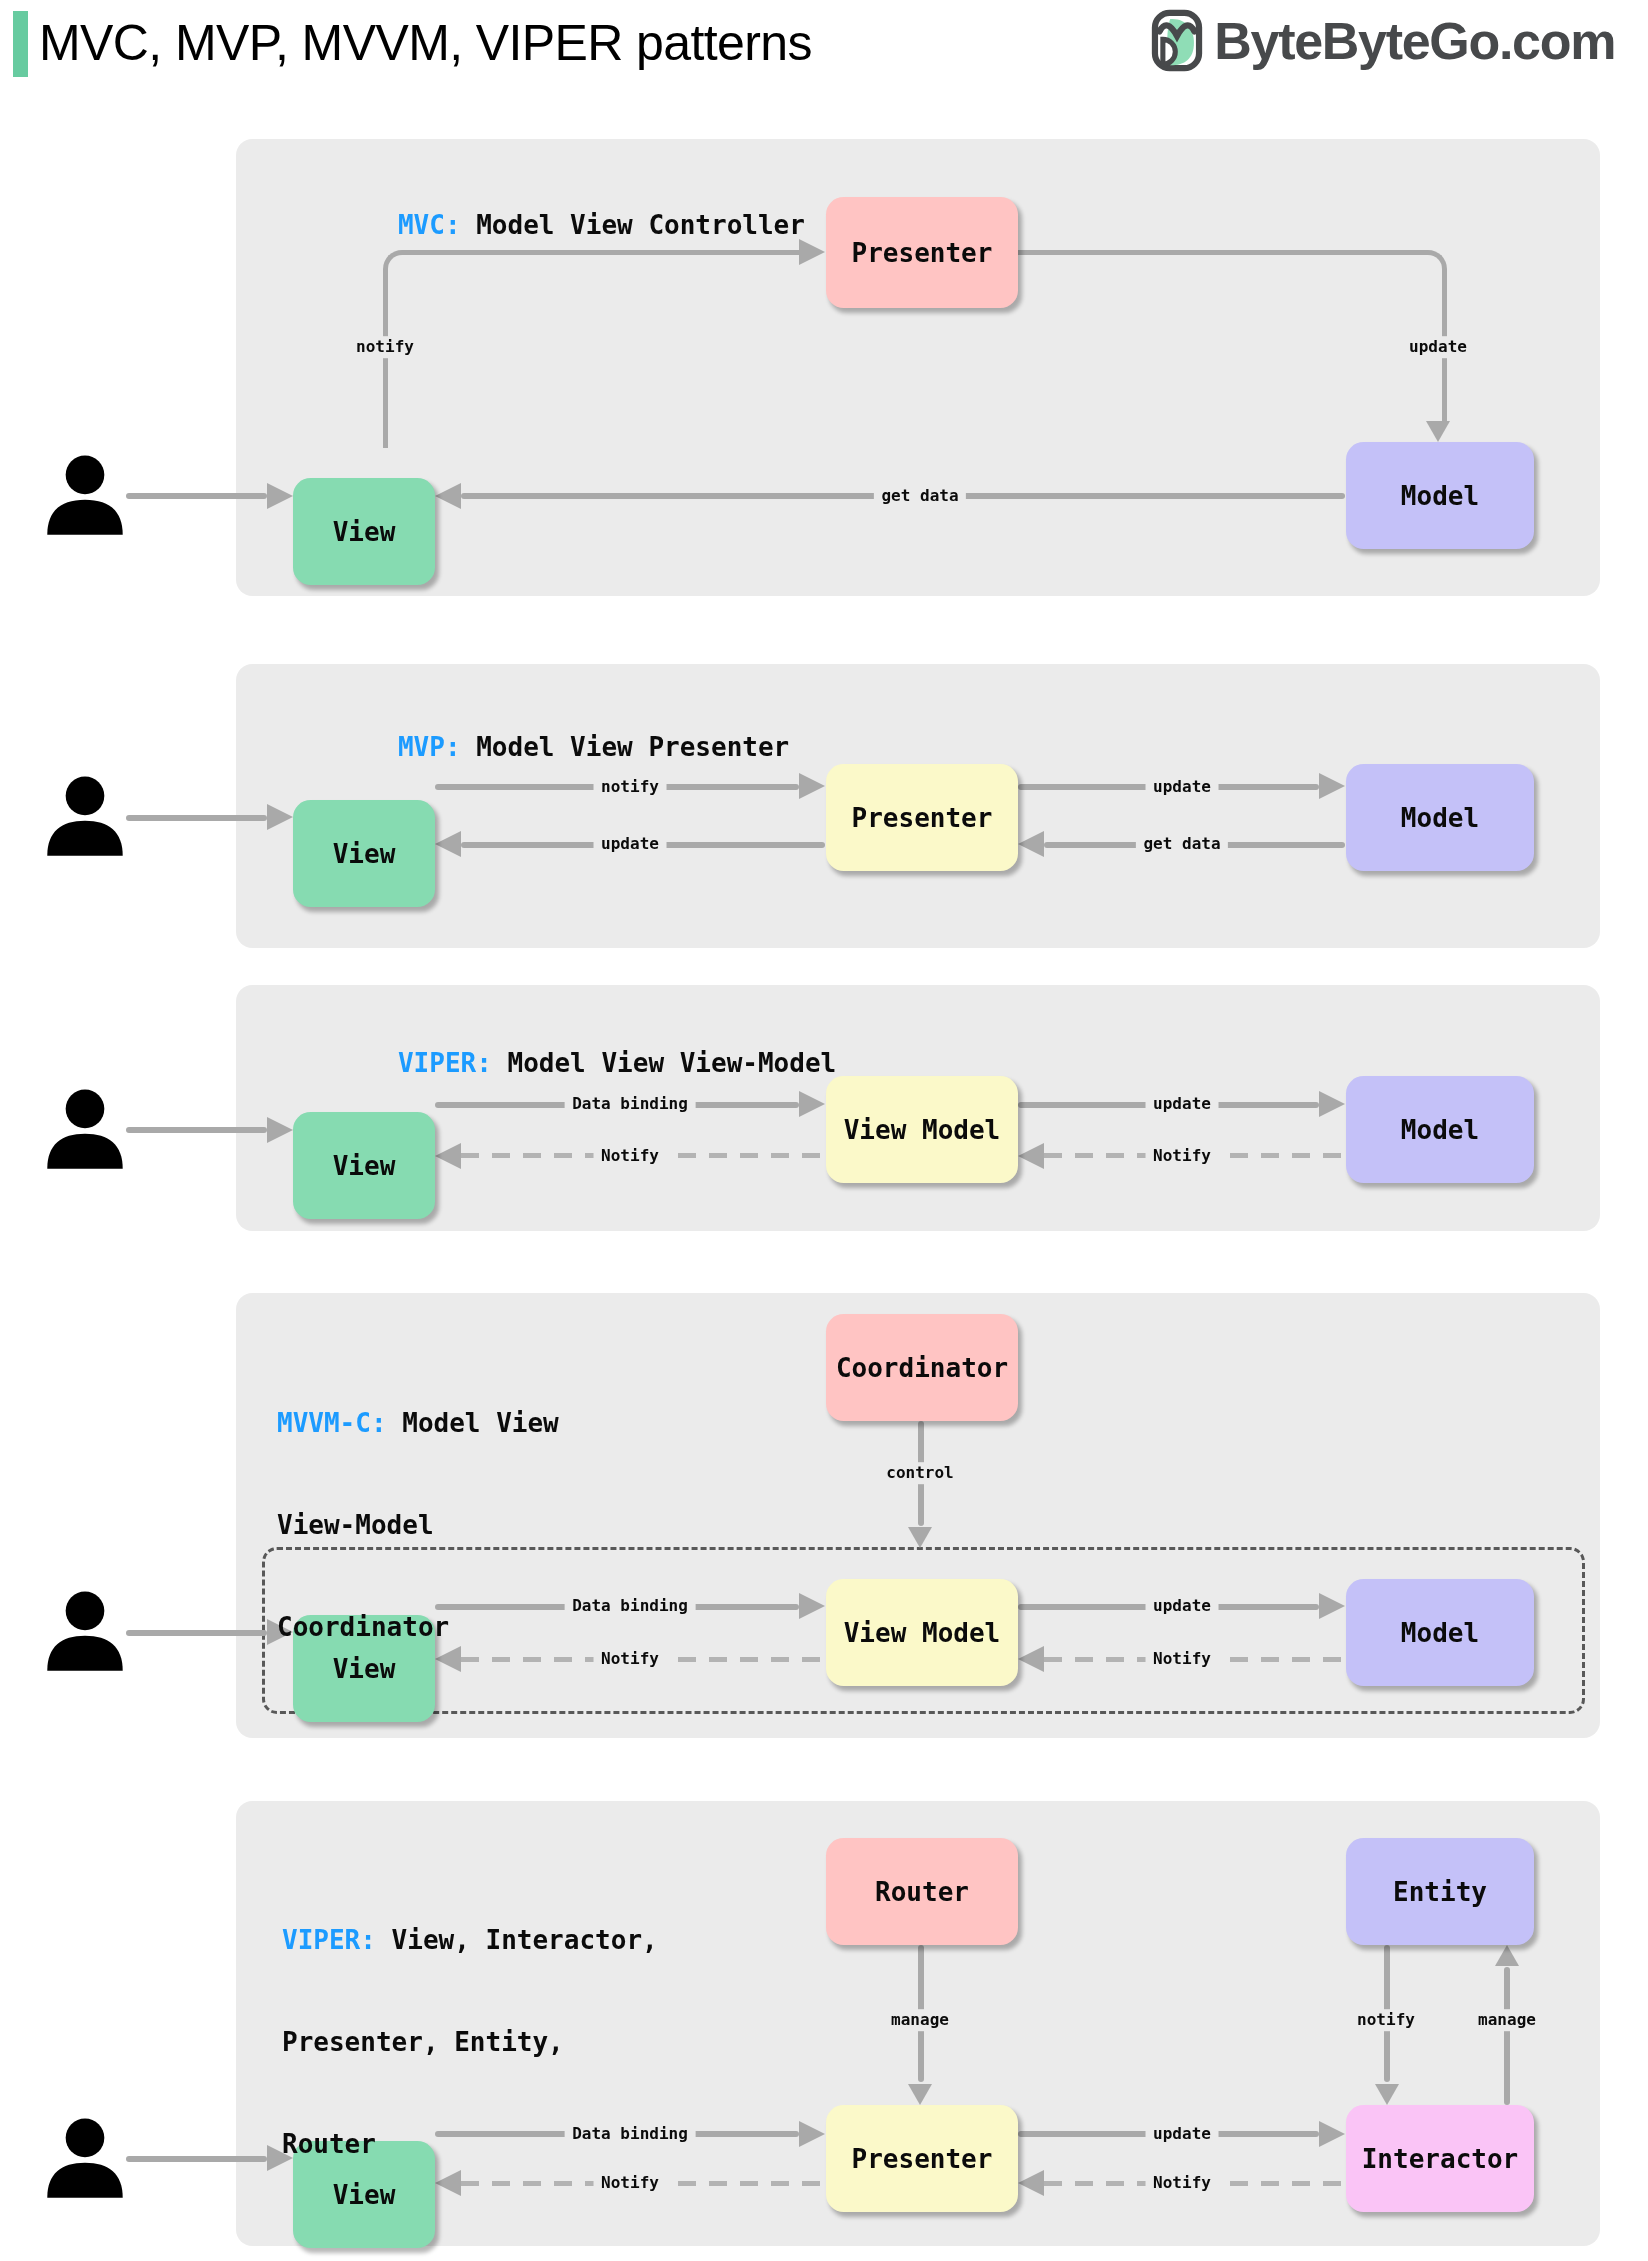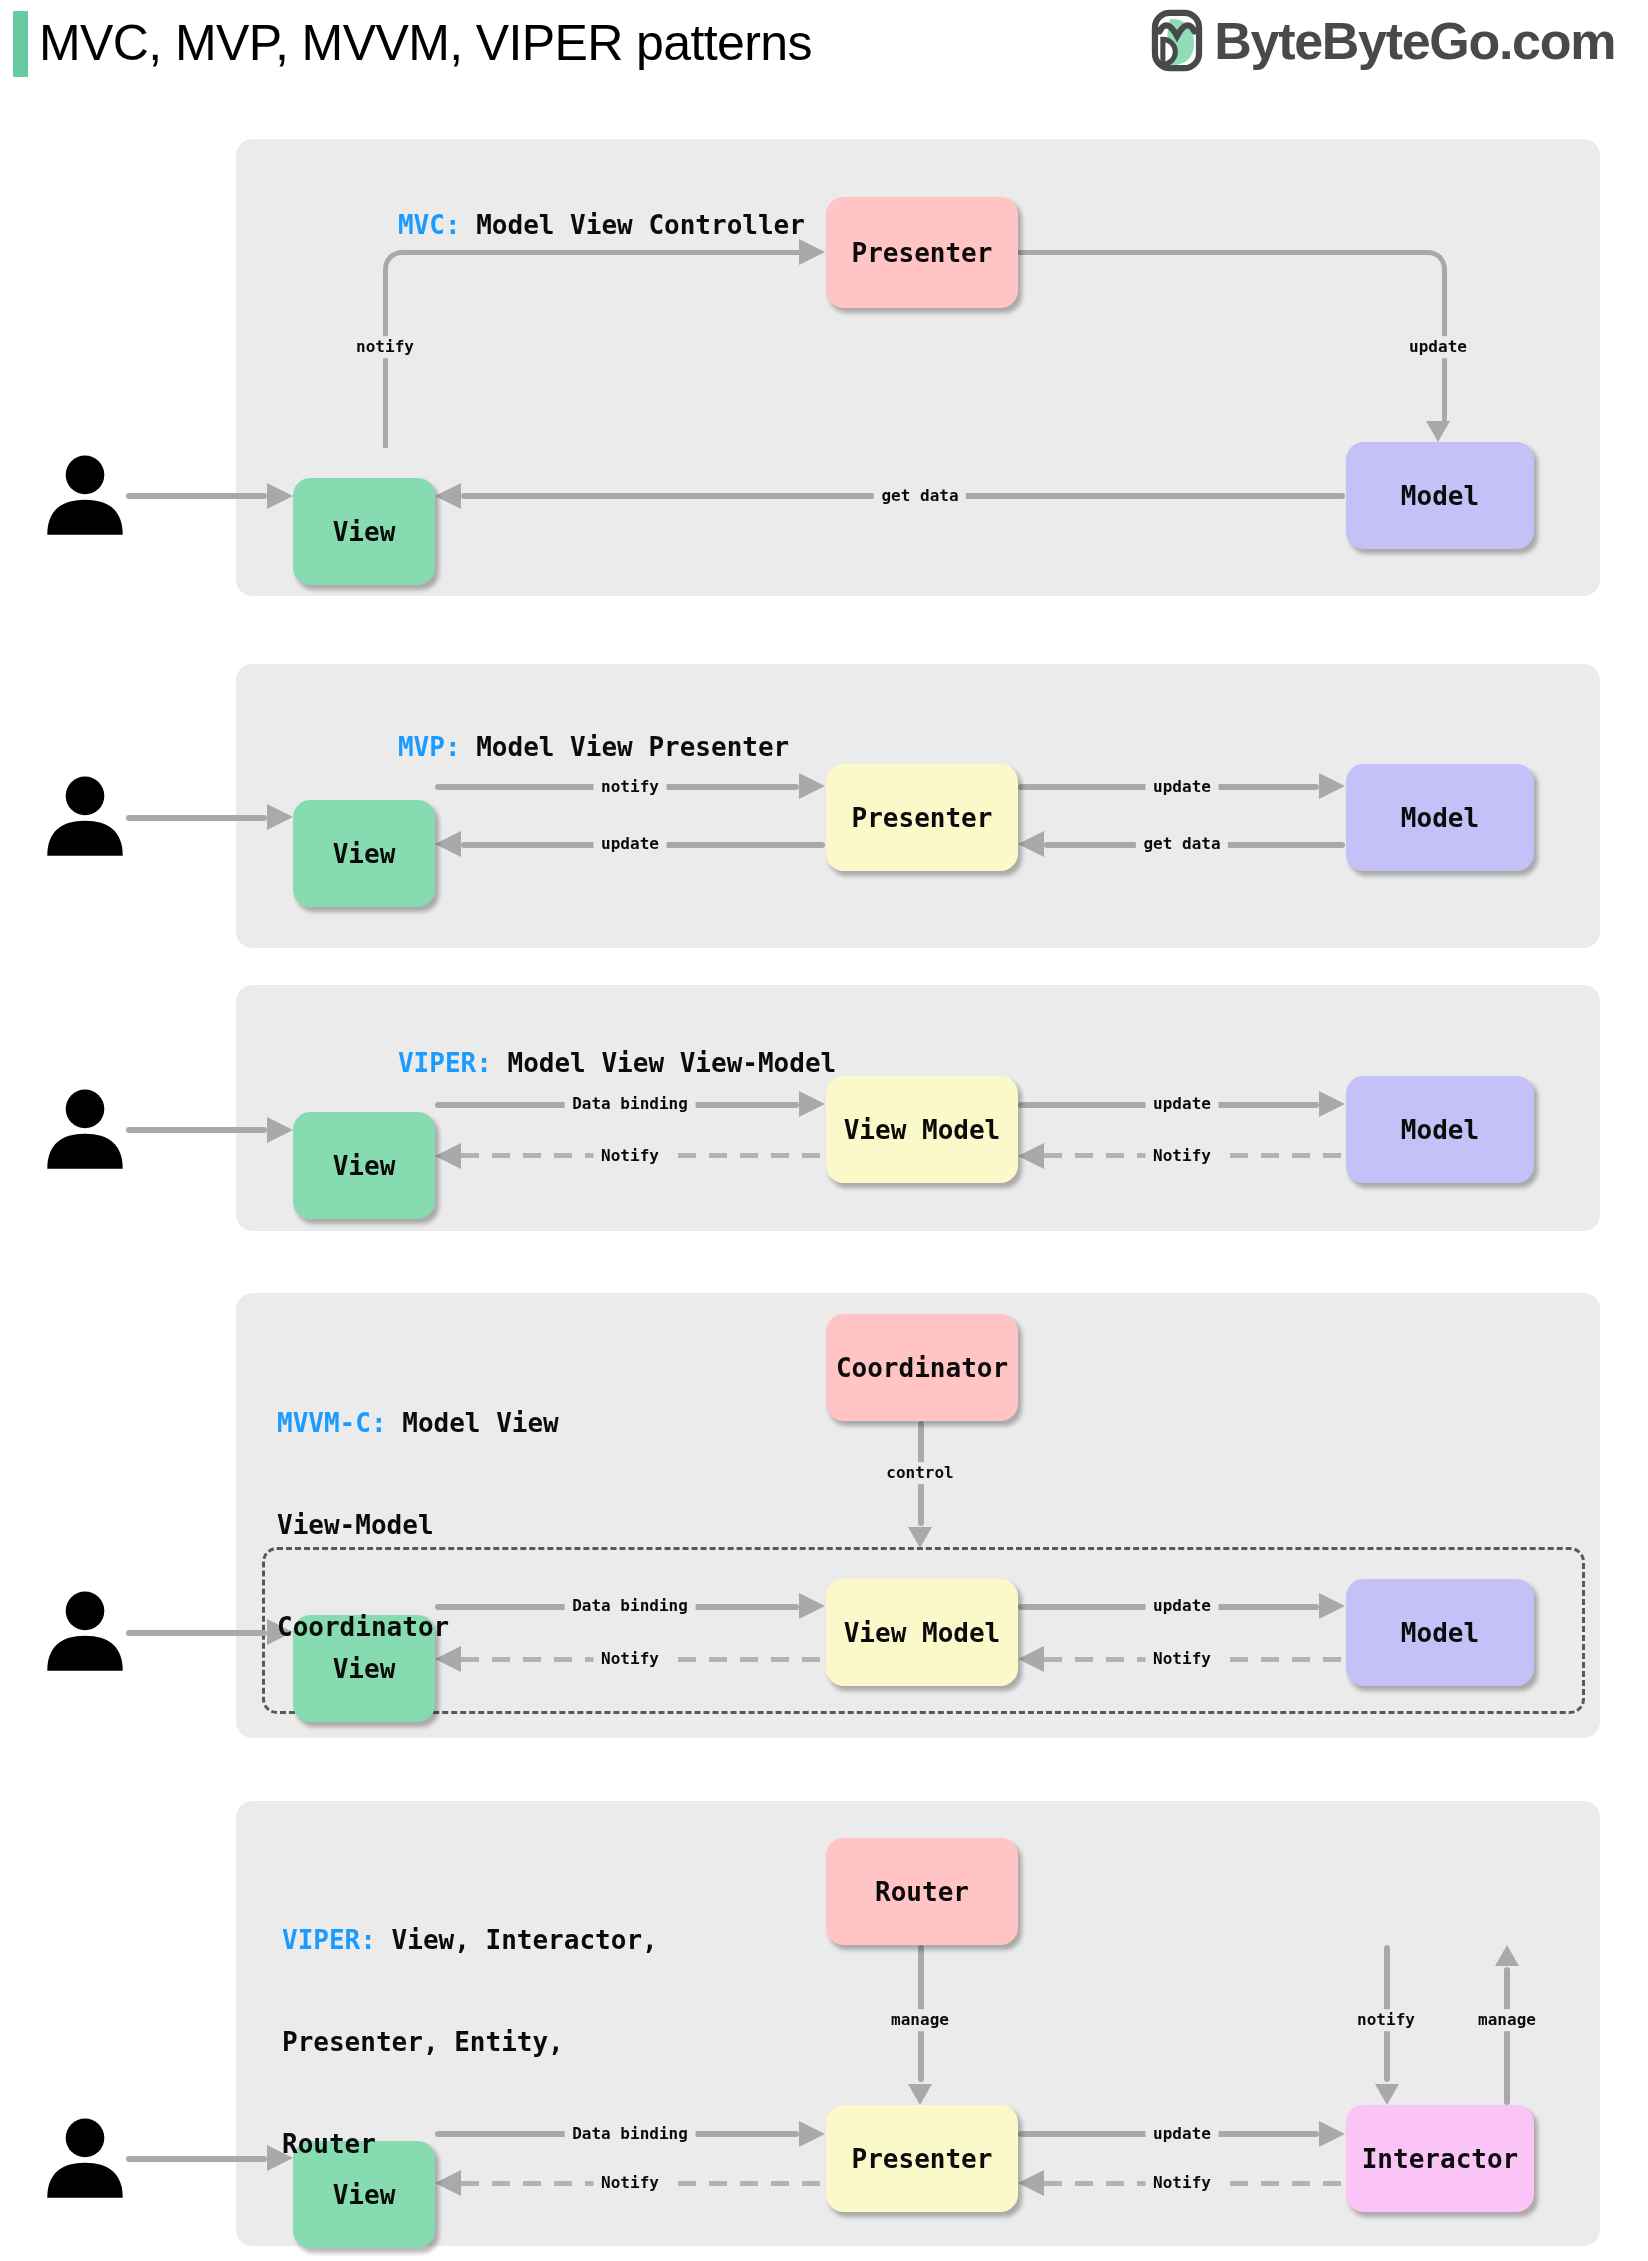--- a/index.html
+++ b/index.html
@@ -215,20 +215,21 @@
   <div class="dl" style="left:461px;top:2181px;width:364px;"></div>
   <i class="al" style="left:1018px;top:2170px;"></i>
   <div class="dl" style="left:1044px;top:2181px;width:301px;"></div>
   <div class="hl" style="left:126px;top:2156px;width:141px;"></div>
   <i class="ar" style="left:267px;top:2145px;"></i>
   <span class="lbl" style="left:630px;top:2134px;">Data binding</span>
   <span class="lbl" style="left:1182px;top:2134px;">update</span>
   <span class="lbl" style="left:630px;top:2183px;">Notify</span>
   <span class="lbl" style="left:1182px;top:2183px;">Notify</span>
   <div class="box bg-pink" style="left:826px;top:1838px;width:192px;height:107px;">Router</div>
+  <div class="box bg-purple" style="left:1346px;top:1838px;width:188px;height:107px;">Entity</div>
   <div class="box bg-green" style="left:293px;top:2105px;width:142px;height:107px;">View</div>
   <div class="box bg-yellow" style="left:826px;top:2105px;width:192px;height:107px;">Presenter</div>
   <div class="box bg-magenta" style="left:1346px;top:2105px;width:188px;height:107px;">Interactor</div>
   <div class="user" style="left:39px;top:2113px;">
     <svg viewBox="0 0 100 100">
         <circle cx="50" cy="27" r="21"></circle>
         <path d="M9 92 C9 66 24 54 50 54 C76 54 91 66 91 92 Z"></path>
       </svg>
   </div>
 

